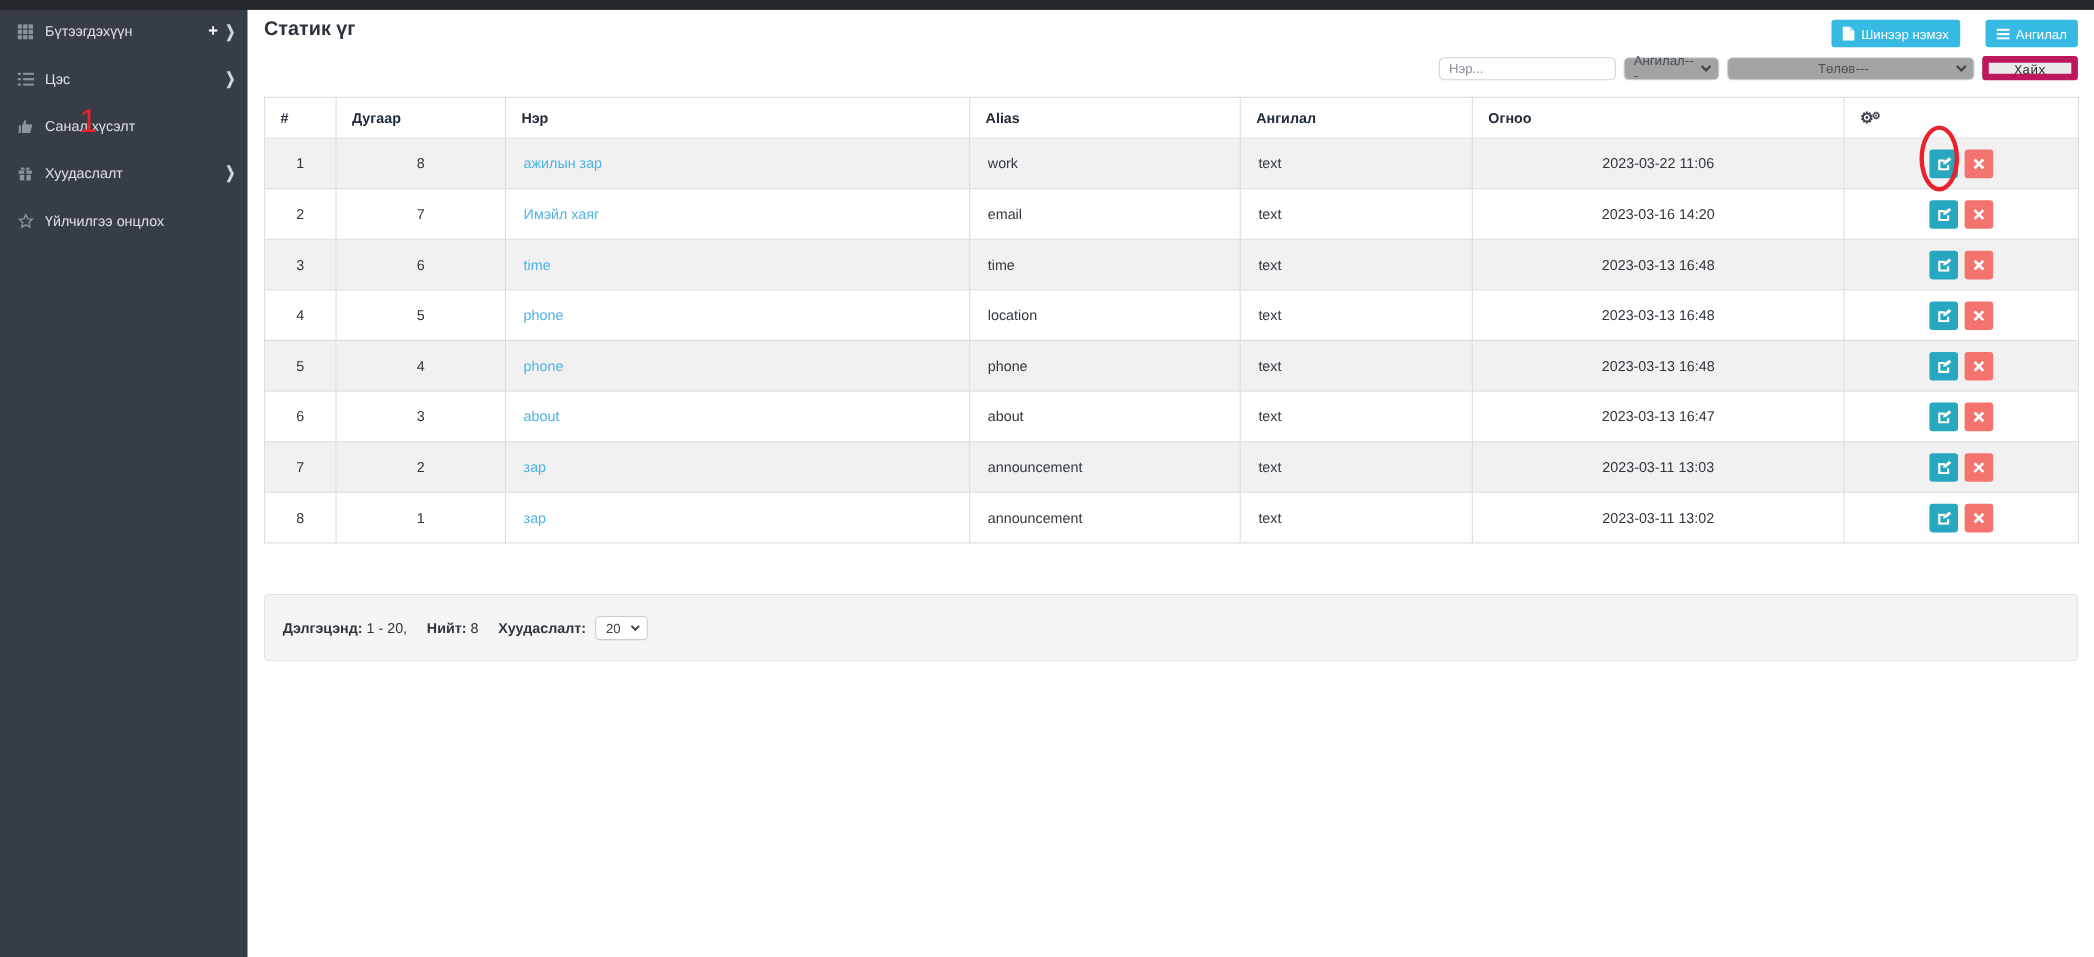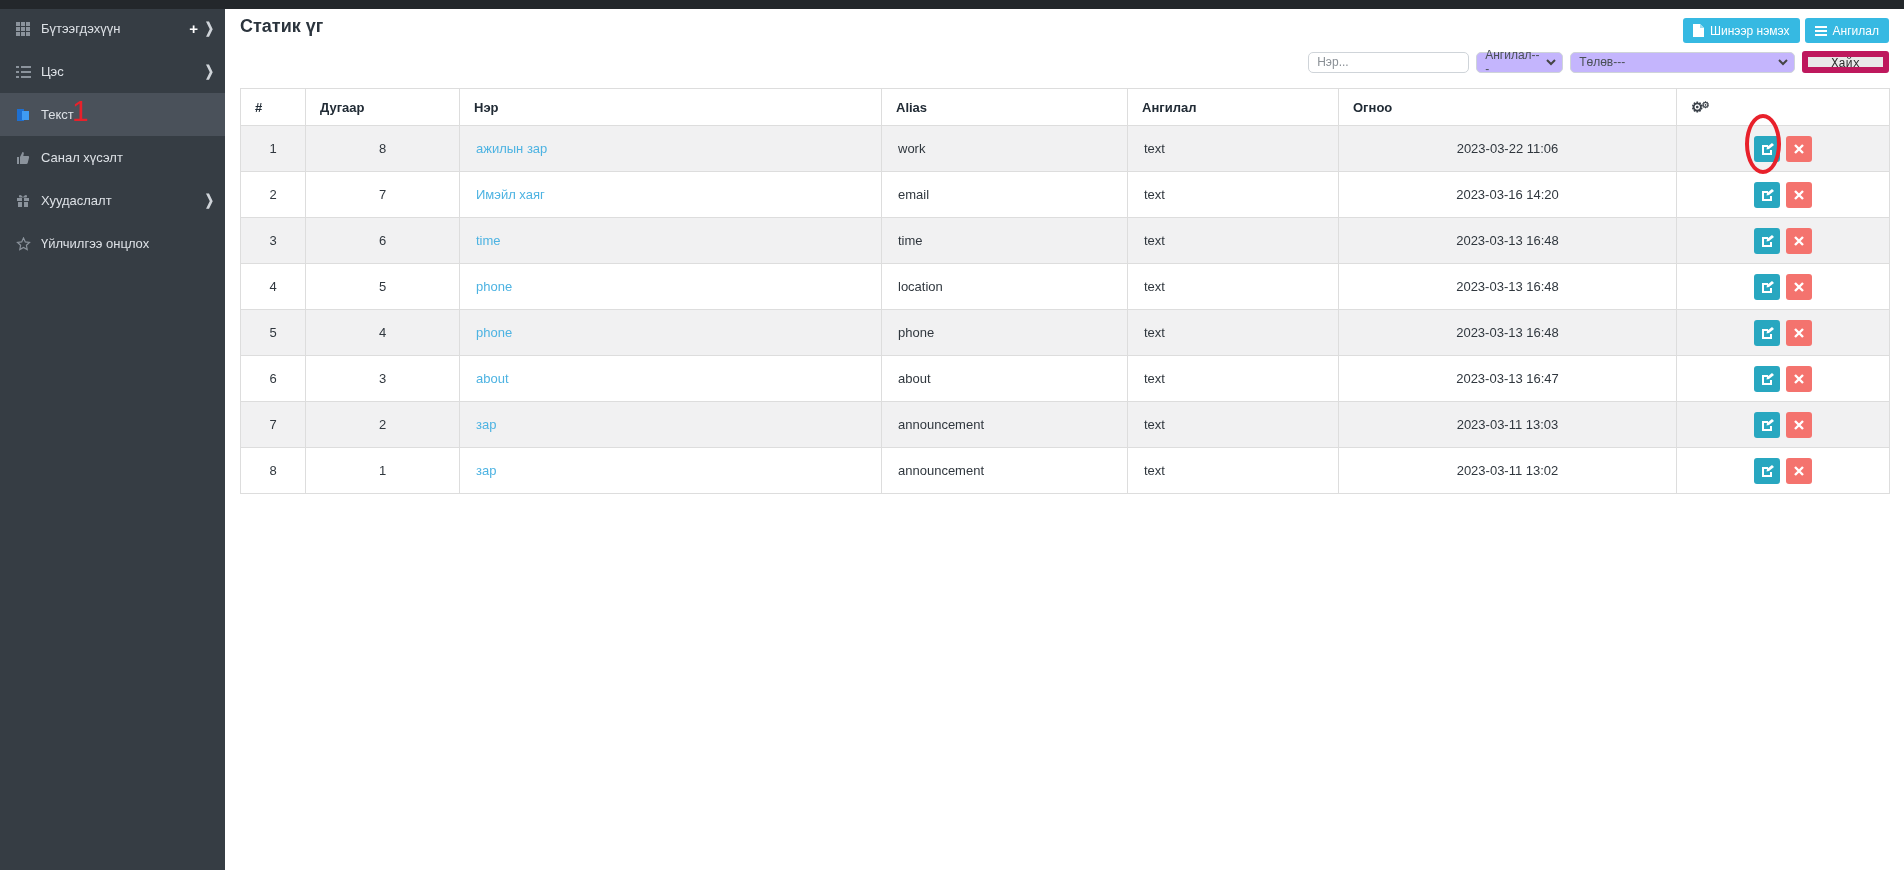--- a/index.html
+++ b/index.html
@@ -25,33 +25,33 @@
     font-size: 11px; font-weight: bold; transform: scaleY(1.35); }
   .side-annotation { position: absolute; left: 72px; top: 96px; z-index: 30;
     color: #e8212b; font-size: 30px; line-height: 1; font-weight: 400; }
 
   
   .main { position: absolute; left: 225px; top: 0; width: 1679px; height: 870px;
     background: #ffffff; }
   .page-title { position: absolute; left: 15px; top: 16px; font-size: 18px;
     font-weight: 600; color: #2b343d; }
 
-  .top-buttons { position: absolute; right: 15px; top: 18px; display: flex; gap: 5px; }
+  .top-buttons { position: absolute; right: 15px; top: 18px; display: flex; gap: 23px; }
   .btn-cyan { height: 25px; background: #36b9e2; color: #ffffff; border: none;
     border-radius: 3px; font-size: 12px; font-family: inherit; padding: 0 10px;
     display: flex; align-items: center; gap: 6px; cursor: pointer; }
 
   .filter-row { position: absolute; right: 15px; top: 51px; display: flex; gap: 7px;
     align-items: center; }
   .flt-input { width: 161px; height: 21px; border: 1px solid #cfd4d9; border-radius: 5px;
     font-size: 12px; font-family: inherit; padding: 0 8px; color: #333; outline: none; }
   .flt-input::placeholder { color: #8a9096; }
   .flt-select { position: relative; height: 21px; border: 1px solid #cfd4d9;
-    border-radius: 5px; background: #c4b5fd; font-size: 12px; color: #4a5056;
-    display: flex; align-items: center; padding: 0 22px 0 8px; cursor: pointer; }
+    border-radius: 5px; background: #a3a3a3; font-size: 12px; color: #4a5056;
+    display: flex; align-items: center; padding: 0 22px 0 8px; cursor: pointer; justify-content: center; }
   .flt-select .chev { position: absolute; right: 6px; top: 6px; }
   .sel-cat { width: 87px; }
   .sel-status { width: 225px; }
   .btn-search { height: 22px; background: #e9e9e9; border: 6px solid #be185d;
     border-radius: 3px; font-size: 12px; font-family: Liberation Mono, monospace; color: #2b2b2b;
     padding: 0 23px; cursor: pointer; }
 
   
   .tbl-wrap { position: absolute; left: 15px; top: 88px; }
   table { border-collapse: collapse; table-layout: fixed; width: 1649px;
@@ -130,29 +130,20 @@
               <rect x="5" y="5" width="10" height="2"></rect>
           <rect x="0" y="10" width="3" height="2"></rect>
               <rect x="5" y="10" width="10" height="2"></rect>
         </g>
           </svg>
       </span>
       <span class="s-label">Цэс</span>
       <span class="s-chev">❯</span>
     </div>
 
-    <div class="side-item active">
-      <span class="s-icon">
-        <svg width="14" height="14" viewBox="0 0 14 14">
-          <rect x="1" y="1" width="7" height="12" fill="#1e6fd0"></rect>
-          <rect x="6" y="3" width="7" height="9" fill="#3f9bf2"></rect>
-        </svg>
-      </span>
-      <span class="s-label">Текст</span>
-    </div>
 
     <div class="side-item">
       <span class="s-icon">
         <svg width="14" height="14" viewBox="0 0 14 14" fill="#8b939c">
           <path d="M1 6h2v7H1zM4 13V6l2.5-5c.9 0 1.5.7 1.3 1.6L7.3 5H12c.8 0 1.3.7 1.1 1.4l-1.4 5.5c-.2.7-.7 1.1-1.4 1.1H4z"></path>
         </svg>
       </span>
       <span class="s-label">Санал хүсэлт</span>
     </div>
 
@@ -440,14 +431,33 @@
             </button>
           </div>
             </td>
         </tr>
       </tbody>
     </table>
   </div>
 
   <div class="circle-annotation"></div>
 
+  <div class="pager">
+    <span class="seg">
+      <b>Дэлгэцэнд:</b>
+      <span>1 - 20,</span>
+    </span>
+    <span class="seg">
+      <b>Нийт:</b>
+      <span>8</span>
+    </span>
+    <b>Хуудаслалт:</b>
+    <div class="pg-select">
+      <span>20</span>
+      <span class="chev">
+        <svg width="9" height="6" viewBox="0 0 9 6">
+            <path d="M1 1l3.5 3.5L8 1" fill="none" stroke="#444" stroke-width="1.8"></path>
+          </svg>
+      </span>
+    </div>
+  </div>
 
 </main>
 
 </body></html>

